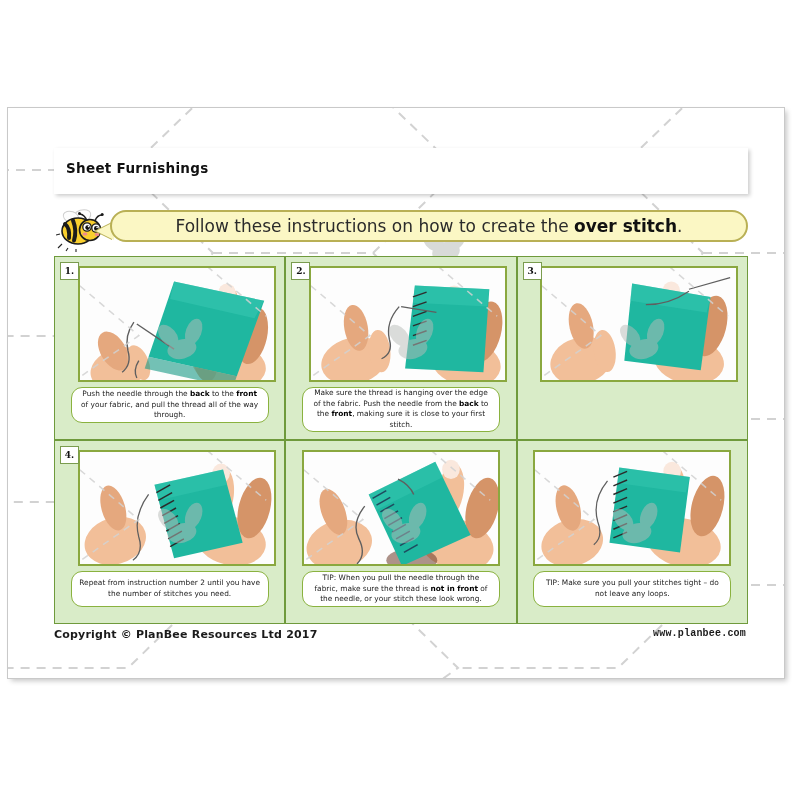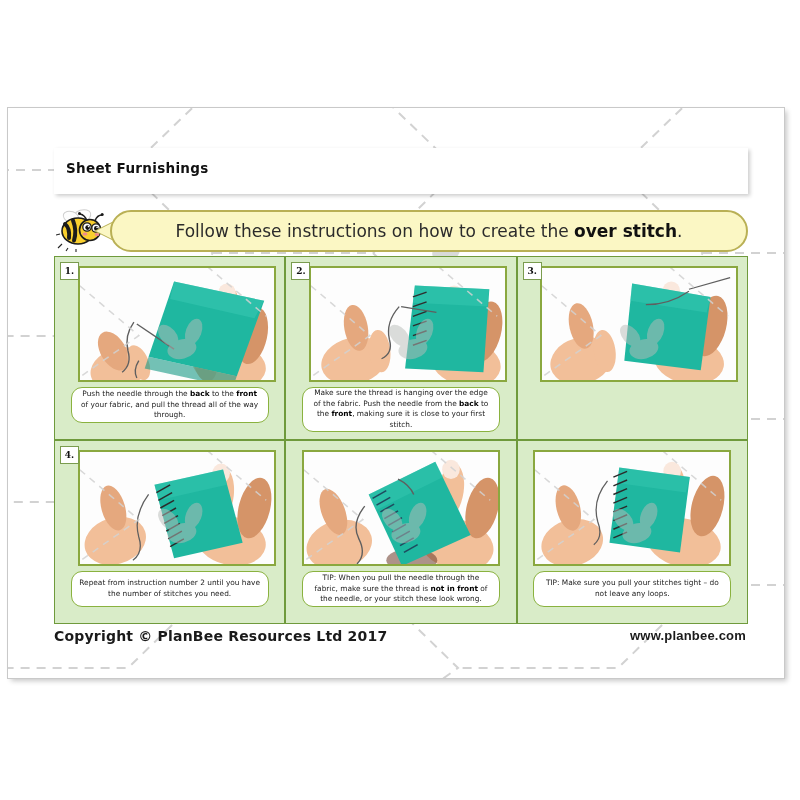--- a/index.html
+++ b/index.html
@@ -32,21 +32,21 @@
     font-weight:bold;font-size:13.5px;color:#111;letter-spacing:.3px;
   }
   #hdr-right{
     position:absolute;right:12px;top:12px;
     font-family:"DejaVu Sans","Liberation Sans",sans-serif;
     font-weight:bold;font-size:13.5px;color:#111;letter-spacing:.3px;
   }
 
   
   #bubble{
-    position:absolute;left:110px;top:210px;width:638px;height:42px;
+    position:absolute;left:110px;top:210px;width:638px;height:32px;
     background:#fbf7c4;
     border:2px solid #b9b055;
     border-radius:21px;
     box-sizing:border-box;
     display:flex;align-items:center;justify-content:center;
   }
   #bubble-text{
     font-family:"DejaVu Sans","Liberation Sans",sans-serif;
     font-size:17px;color:#2b2b2b;white-space:nowrap;
   }
@@ -119,26 +119,26 @@
     font-size:7.4px;line-height:1.45;color:#222;
     text-align:center;
     display:flex;align-items:center;justify-content:center;
   }
   .caption b{font-weight:bold;color:#000;}
 
   
   #copyright{
     position:absolute;left:54px;top:628px;
     font-family:"DejaVu Sans","Liberation Sans",sans-serif;
-    font-weight:bold;font-size:14px;color:#1a1a1a;letter-spacing:.2px;
+    font-weight:bold;font-size:11px;color:#1a1a1a;letter-spacing:.2px;
   }
   #weburl{
     position:absolute;right:54px;top:628px;
-    font-family:Liberation Sans, sans-serif;
-    font-weight:bold;font-size:13px;color:#1a1a1a;letter-spacing:.2px;
+    font-family:Liberation Mono, monospace;
+    font-weight:bold;font-size:10px;color:#1a1a1a;letter-spacing:.2px;
   }
 </style>
 </head>
 <body>
 
 <div id="sheet">
   <div id="sheet-inner">
 
     <svg id="honeycomb" width="776" height="570" style="position:absolute;left:0;top:0;">
       <g stroke="#d2d2d2" stroke-width="2" stroke-dasharray="9 7" fill="none">

